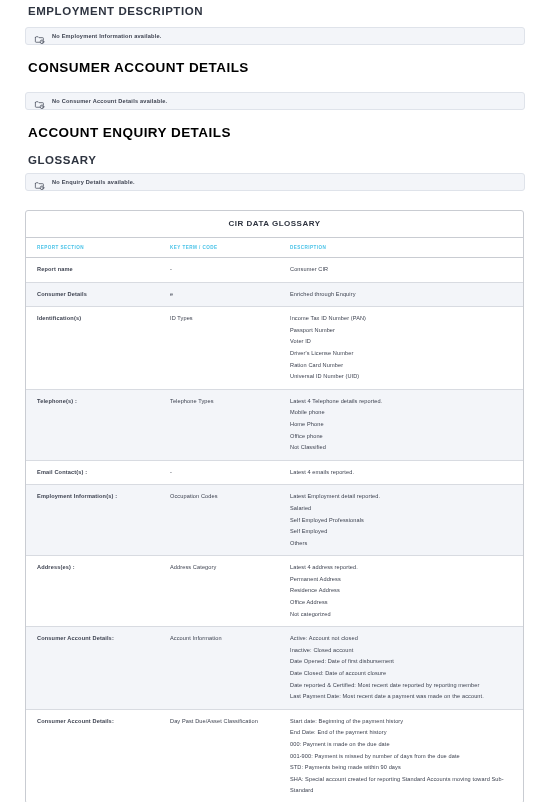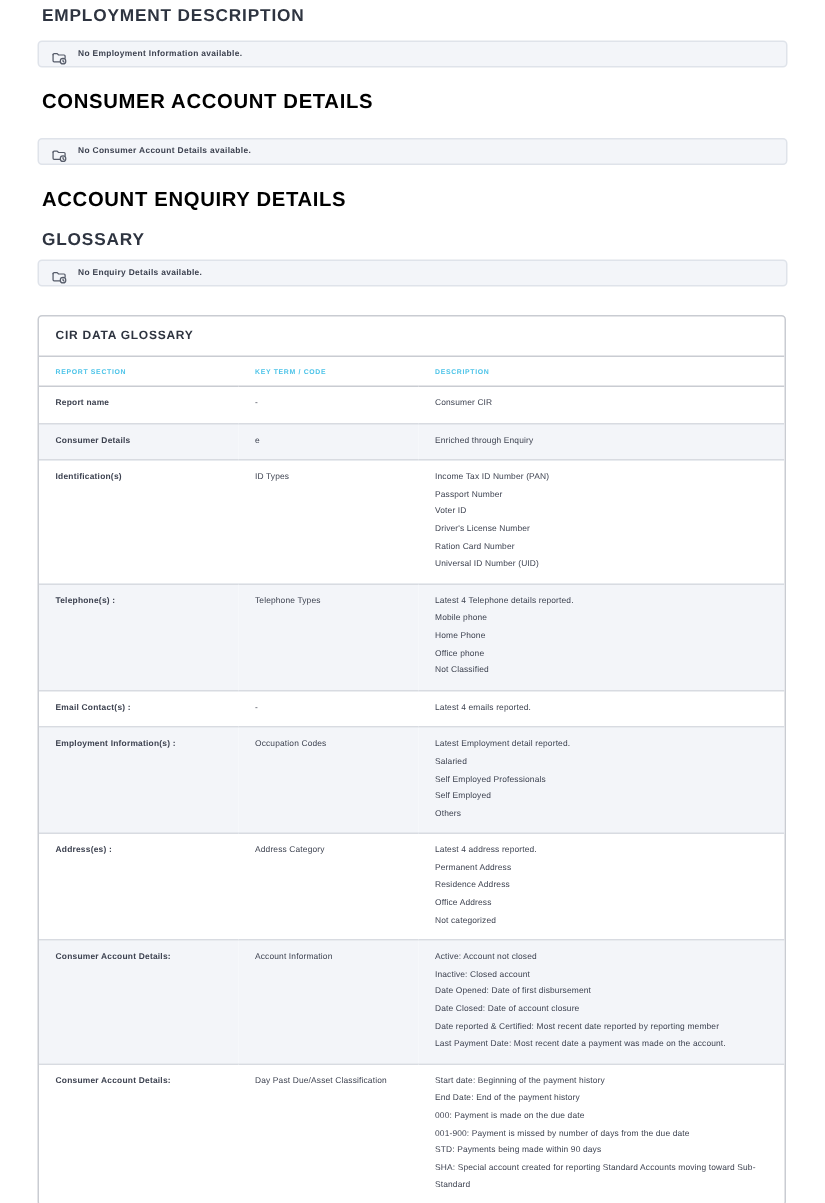--- a/index.html
+++ b/index.html
@@ -84,20 +84,21 @@
     overflow: hidden;
   }
   .card-title {
     font-size: 8px;
     font-weight: bold;
     letter-spacing: 0.5px;
     color: #2e3440;
     padding: 8px 11px 8px 11px;
     border-bottom: 1px solid #c9ccd2;
     line-height: 10px;
+    text-align: center;
   }
   table.glossary {
     width: 100%;
     border-collapse: collapse;
     table-layout: fixed;
   }
   table.glossary col.c1 { width: 133px; }
   table.glossary col.c2 { width: 120px; }
   table.glossary col.c3 { width: 244px; }
 

